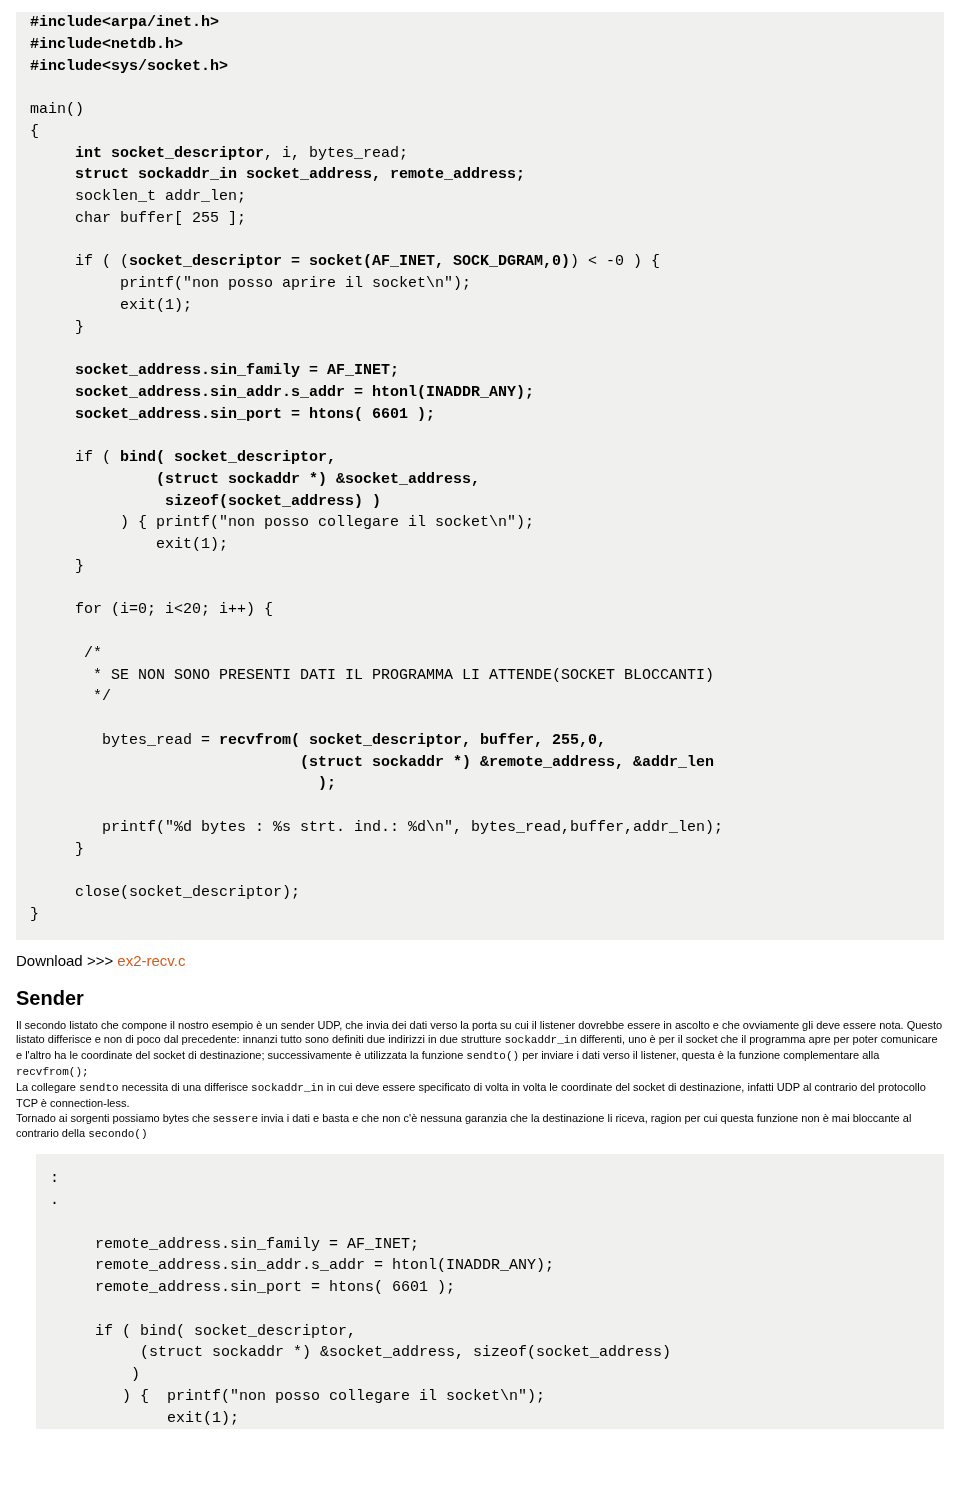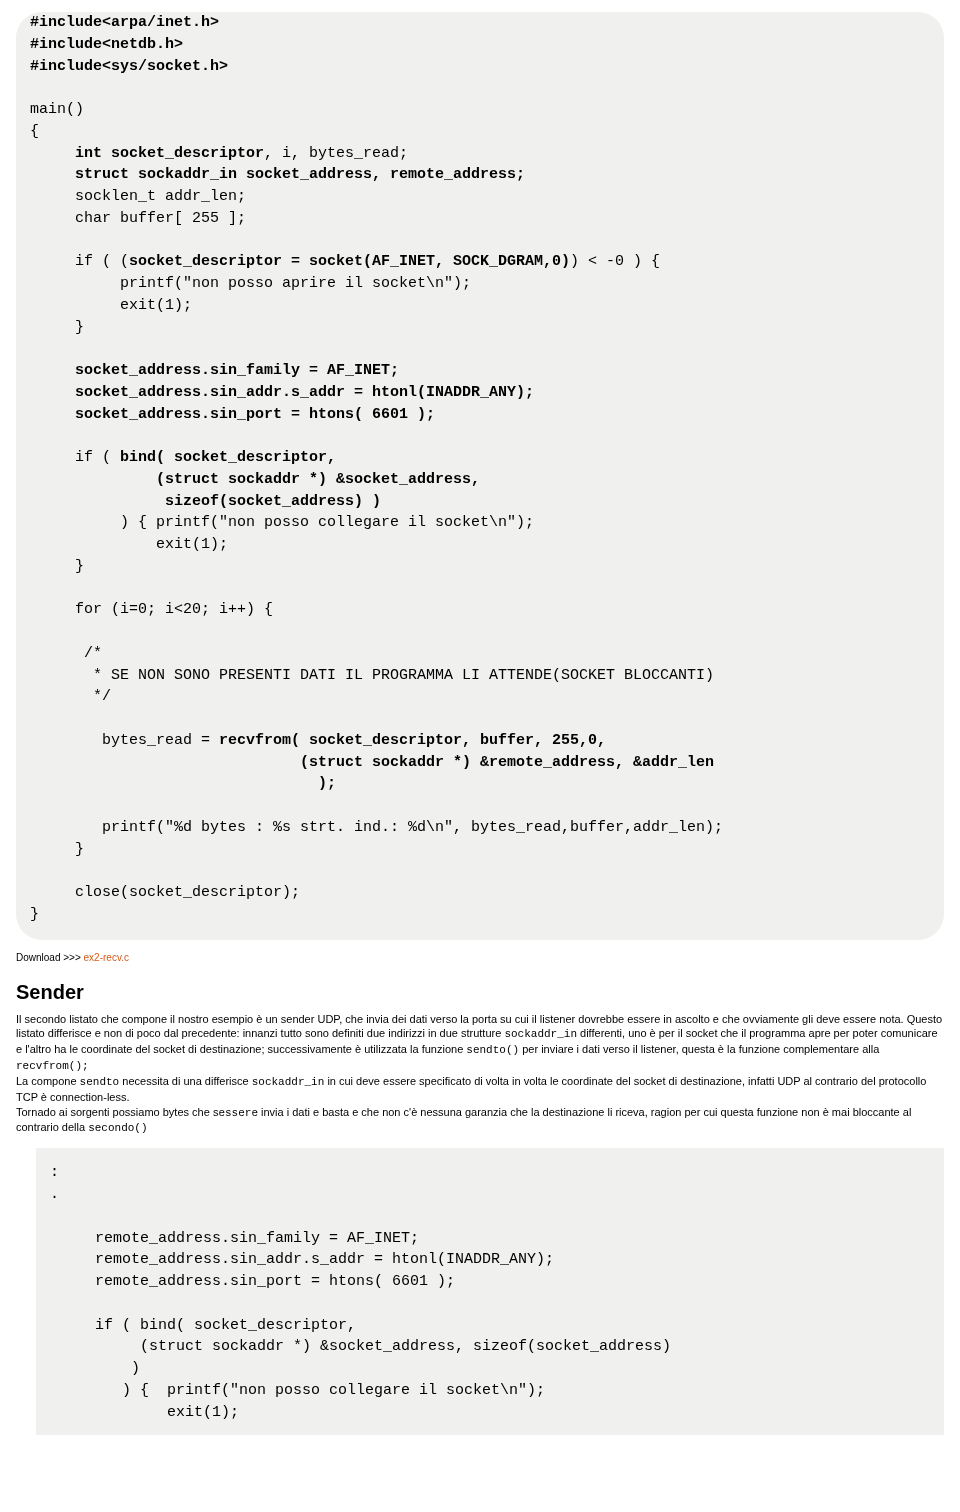--- a/index.html
+++ b/index.html
@@ -13,36 +13,35 @@
   }
   .codeblock {
     background: #f0f0ee;
     margin: 12px 16px;
     padding: 0 14px 14px 14px;
     font-family: "Courier New", Courier, monospace;
     font-size: 15px;
     line-height: 1.45;
     white-space: pre;
     overflow: hidden;
-    border-radius: 26px;
   }
   .codeblock2 {
     background: #f0f0ee;
     margin: 12px 16px 0 36px;
-    padding: 14px 14px 12px 14px;
+    padding: 14px 14px 0 14px;
     font-family: "Courier New", Courier, monospace;
     font-size: 15px;
     line-height: 1.45;
     white-space: pre;
     overflow: hidden;
   }
   .b { font-weight: bold; }
   .download {
     margin: 10px 16px 18px 16px;
-    font-size: 10px;
+    font-size: 15px;
   }
   .download a {
     color: #d85a1a;
     text-decoration: none;
   }
   h2.subhead {
     margin: 14px 16px 8px 16px;
     font-size: 20px;
     font-weight: bold;
   }
@@ -102,21 +101,21 @@
 <span>}</span></div>
 
 <div class="download">
   <span>Download &gt;&gt;&gt; </span><a href="#">ex2-recv.c</a>
 </div>
 
 <h2 class="subhead">Sender</h2>
 
 <div class="prose">
   <span>Il secondo listato che compone il nostro esempio è un sender UDP, che invia dei dati verso la porta su cui il listener dovrebbe essere in ascolto e che ovviamente gli deve essere nota. Questo listato differisce e non di poco dal precedente: innanzi tutto sono definiti due indirizzi in due strutture </span><span class="mono">sockaddr_in</span><span>  differenti, uno è per il socket che il programma apre per poter comunicare e l'altro ha le coordinate del socket di destinazione; successivamente è utilizzata la funzione </span><span class="mono">sendto()</span><span> per inviare i dati verso il listener, questa è la funzione complementare alla </span><span class="mono">recvfrom();</span><br>
-  <span>La compone </span><span class="mono">sendto</span><span> necessita di una differisce </span><span class="mono">sockaddr_in</span><span> in cui deve essere specificato di volta in volta le coordinate del socket di destinazione, infatti UDP al contrario del protocollo TCP è connection-less.</span><br>
+  <span>La collegare </span><span class="mono">sendto</span><span> necessita di una differisce </span><span class="mono">sockaddr_in</span><span> in cui deve essere specificato di volta in volta le coordinate del socket di destinazione, infatti UDP al contrario del protocollo TCP è connection-less.</span><br>
   <span>Tornado ai sorgenti possiamo bytes che s</span><span class="mono">essere</span><span> invia i dati e basta e che non c'è nessuna garanzia che la destinazione li riceva, ragion per cui questa funzione non è mai bloccante al contrario della  </span><span class="mono">secondo()</span>
 </div>
 
 <div class="codeblock2"><span>:</span>
 <span>.</span>
 <span></span>
 <span>     remote_address.sin_family = AF_INET;</span>
 <span>     remote_address.sin_addr.s_addr = htonl(INADDR_ANY);</span>
 <span>     remote_address.sin_port = htons( 6601 );</span>
 <span></span>

